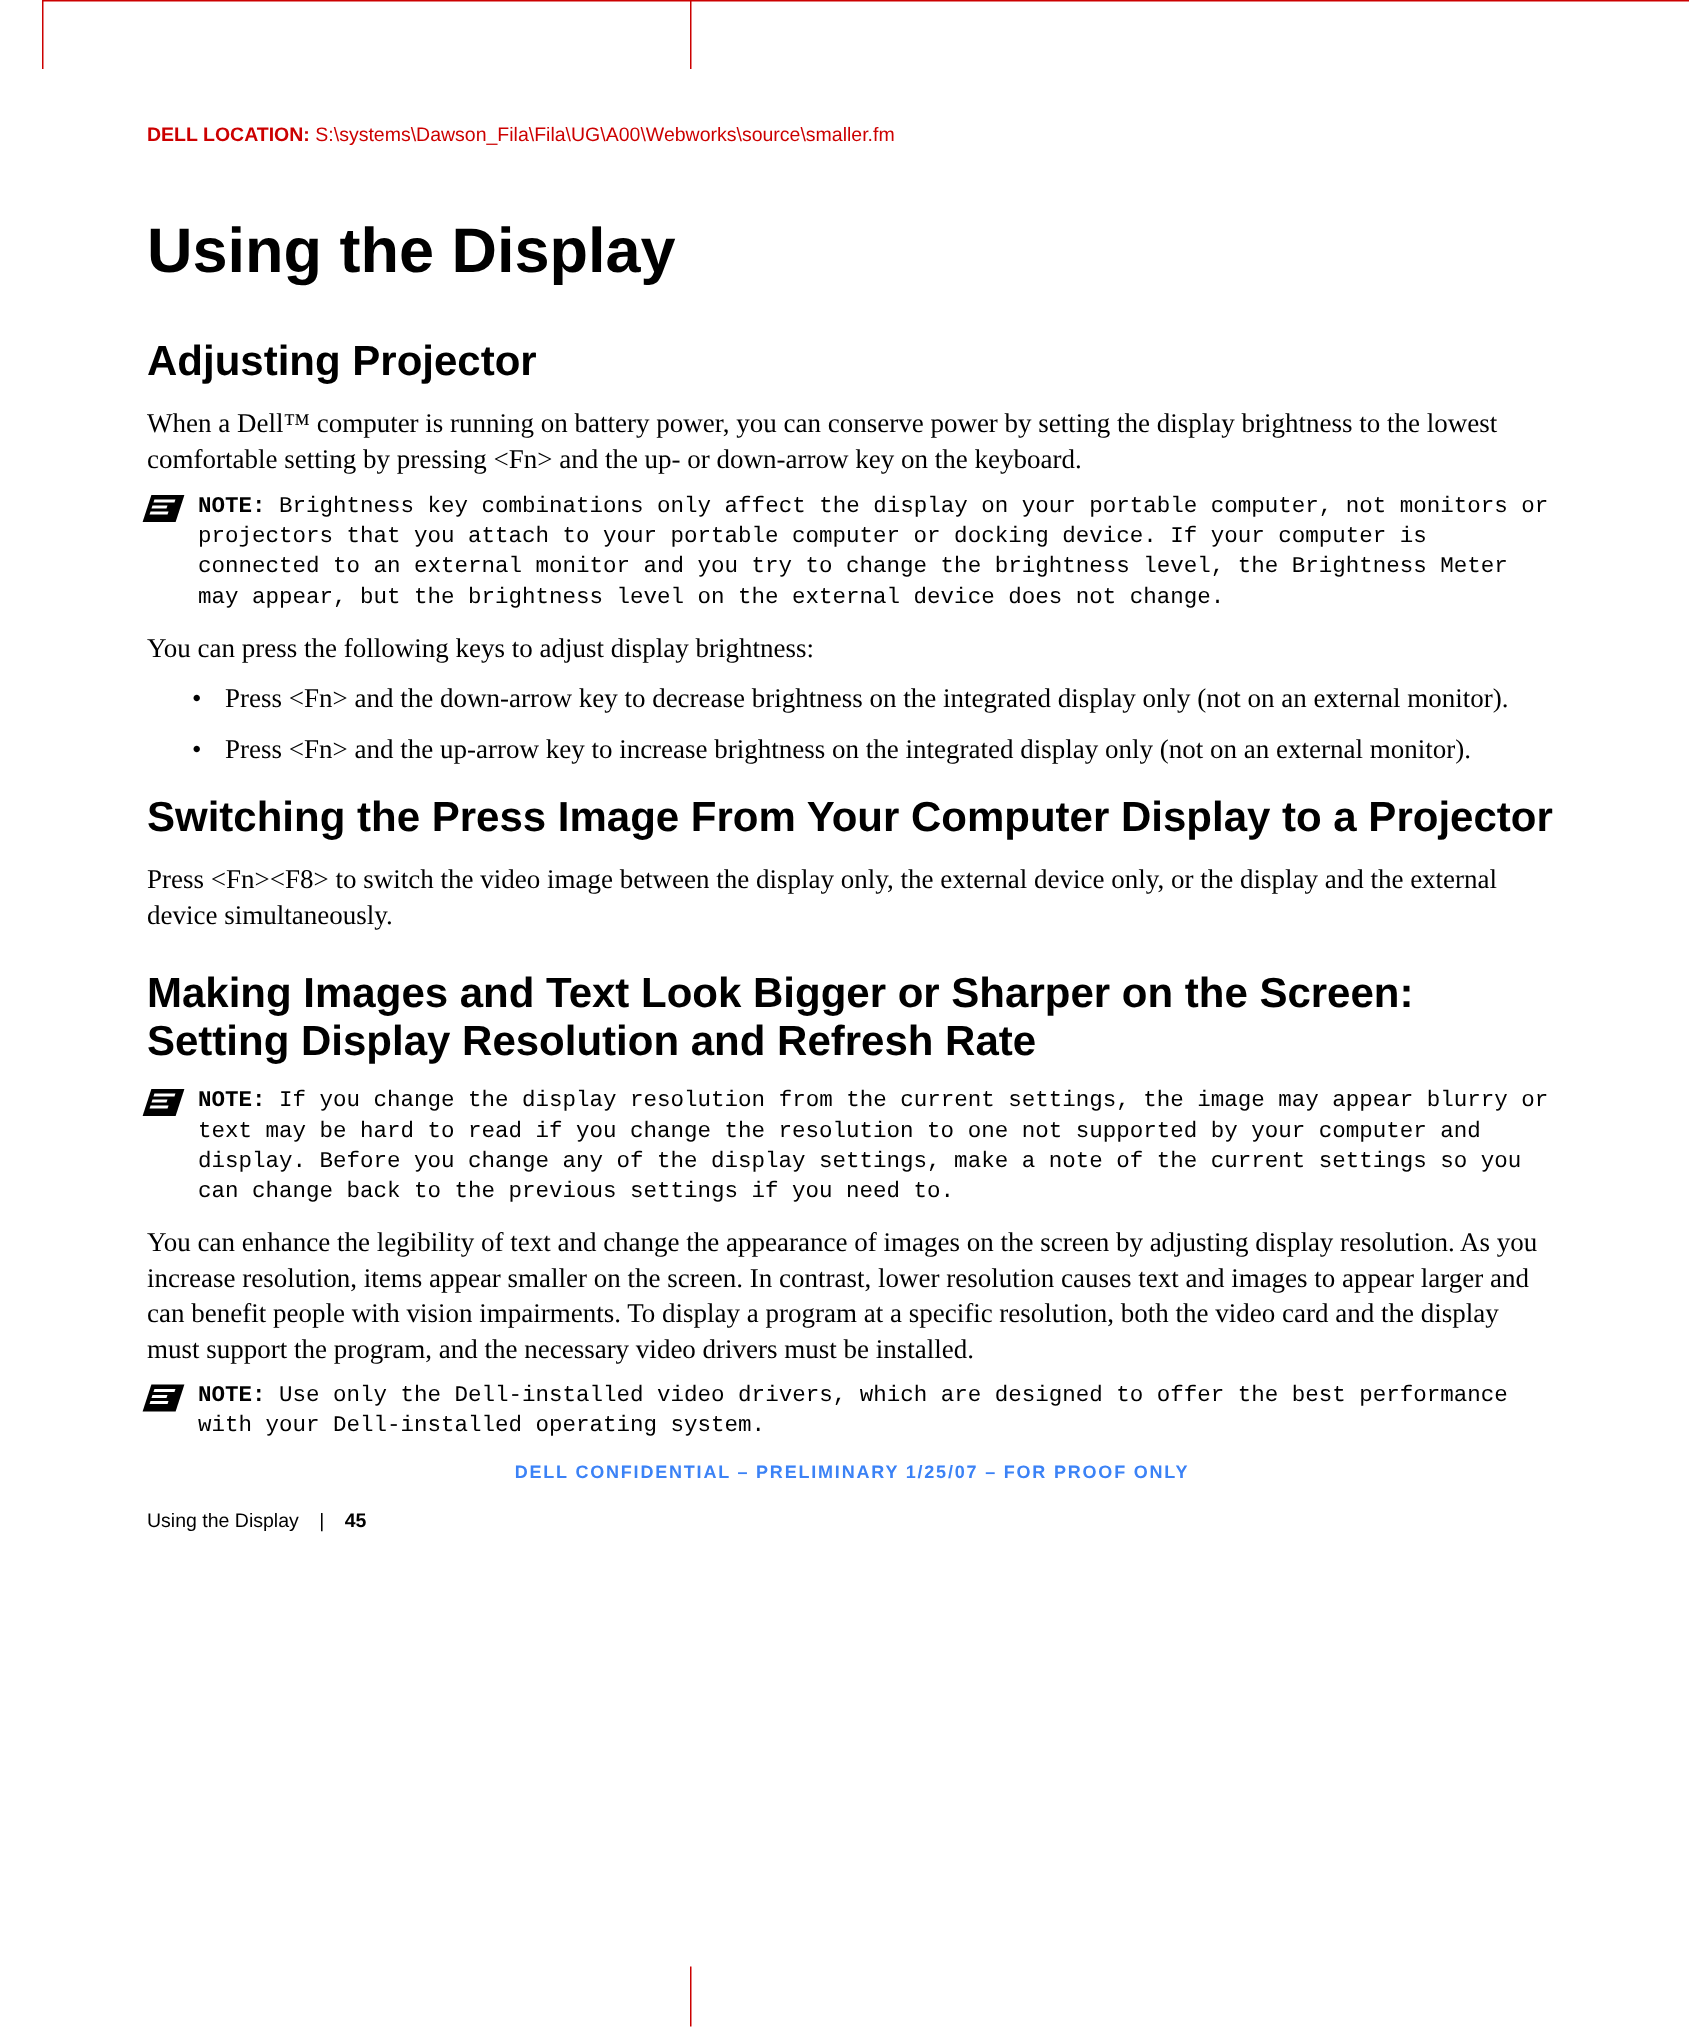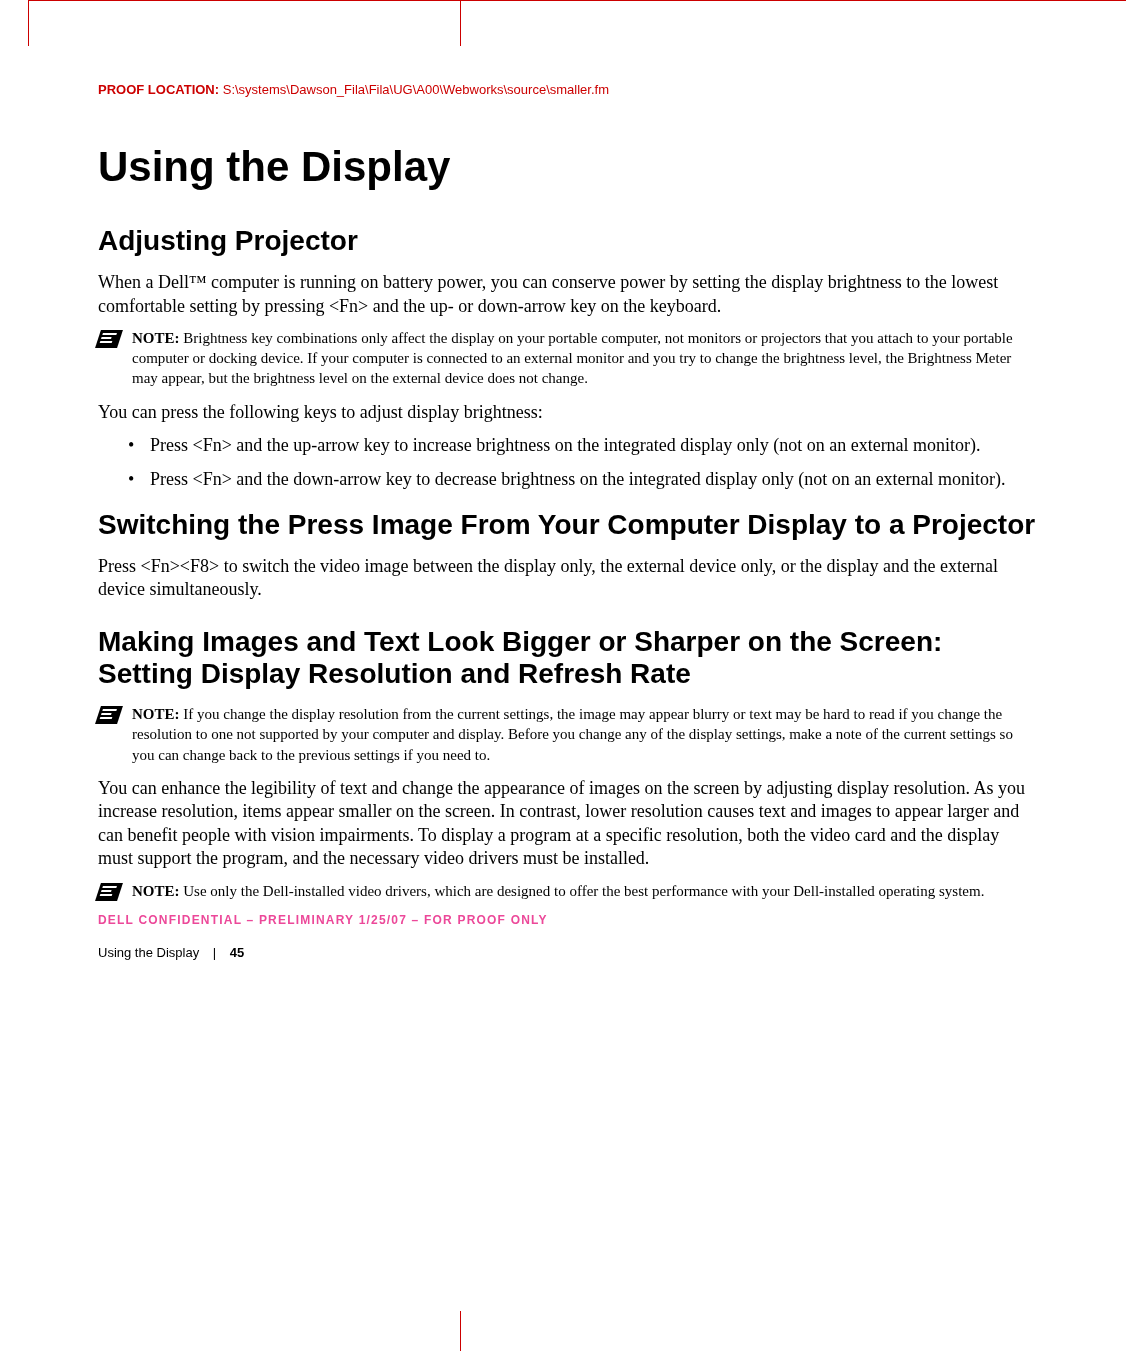--- a/index.html
+++ b/index.html
@@ -68,21 +68,21 @@
     content: "";
     position: absolute;
     left: 3px; top: 3px;
     width: 14px; height: 12px;
     background:
       linear-gradient(#fff,#fff) 0 0/14px 2px no-repeat,
       linear-gradient(#fff,#fff) 0 4px/10px 2px no-repeat,
       linear-gradient(#fff,#fff) 0 8px/12px 2px no-repeat;
   }
   .note-text {
-    font-family: Liberation Serif, serif;
+    font-family: Liberation Mono, monospace;
     font-size: 15px;
     line-height: 1.35;
   }
   .note-text .label { font-weight: bold; }
   ul.bullets {
     list-style: none;
     margin: 6px 0 18px 0;
   }
   ul.bullets li {
     font-family: Georgia, 'Times New Roman', serif;
@@ -96,21 +96,22 @@
     content: "•";
     position: absolute;
     left: 30px;
     top: 0;
   }
   .conf {
     font-family: Arial, Helvetica, sans-serif;
     font-size: 12px;
     font-weight: bold;
     letter-spacing: 1.2px;
-    color: #ec4899;
+    color: #3b82f6;
+    text-align: center;
     margin-top: 8px;
   }
   .footer {
     font-family: Arial, Helvetica, sans-serif;
     font-size: 13px;
     text-align: left;
     margin-top: 18px;
   }
   .footer .sep { margin: 0 10px; }
   .footer .pg { font-weight: bold; }
@@ -119,41 +120,41 @@
 <body>
 
 <div class="crop-top"></div>
 <div class="crop-left"></div>
 <div class="crop-mid-v"></div>
 <div class="crop-bot-v"></div>
 
 <div class="page">
 
   <p class="file-loc">
-    <span class="label">PROOF LOCATION:</span>
+    <span class="label">DELL LOCATION:</span>
     <span>S:\systems\Dawson_Fila\Fila\UG\A00\Webworks\source\smaller.fm</span>
   </p>
 
   <h1>Using the Display</h1>
 
   <h2>Adjusting Projector</h2>
   <p class="body">When a Dell™ computer is running on battery power, you can conserve power by setting the display brightness to the lowest comfortable setting by pressing &lt;Fn&gt; and the up- or down-arrow key on the keyboard.</p>
 
   <div class="note">
     <div class="note-icon"></div>
     <div class="note-text">
       <span class="label">NOTE:</span>
       <span>Brightness key combinations only affect the display on your portable computer, not monitors or projectors that you attach to your portable computer or docking device. If your computer is connected to an external monitor and you try to change the brightness level, the Brightness Meter may appear, but the brightness level on the external device does not change.</span>
     </div>
   </div>
 
   <p class="body">You can press the following keys to adjust display brightness:</p>
   <ul class="bullets">
+    <li>Press &lt;Fn&gt; and the down-arrow key to decrease brightness on the integrated display only (not on an external monitor).</li>
     <li>Press &lt;Fn&gt; and the up-arrow key to increase brightness on the integrated display only (not on an external monitor).</li>
-    <li>Press &lt;Fn&gt; and the down-arrow key to decrease brightness on the integrated display only (not on an external monitor).</li>
   </ul>
 
   <h2>Switching the Press Image From Your Computer Display to a Projector</h2>
   <p class="body" style="margin-bottom:24px;">Press &lt;Fn&gt;&lt;F8&gt; to switch the video image between the display only, the external device only, or the display and the external device simultaneously.</p>
 
   <h2>Making Images and Text Look Bigger or Sharper on the Screen: Setting Display Resolution and Refresh Rate</h2>
 
   <div class="note">
     <div class="note-icon"></div>
     <div class="note-text">

